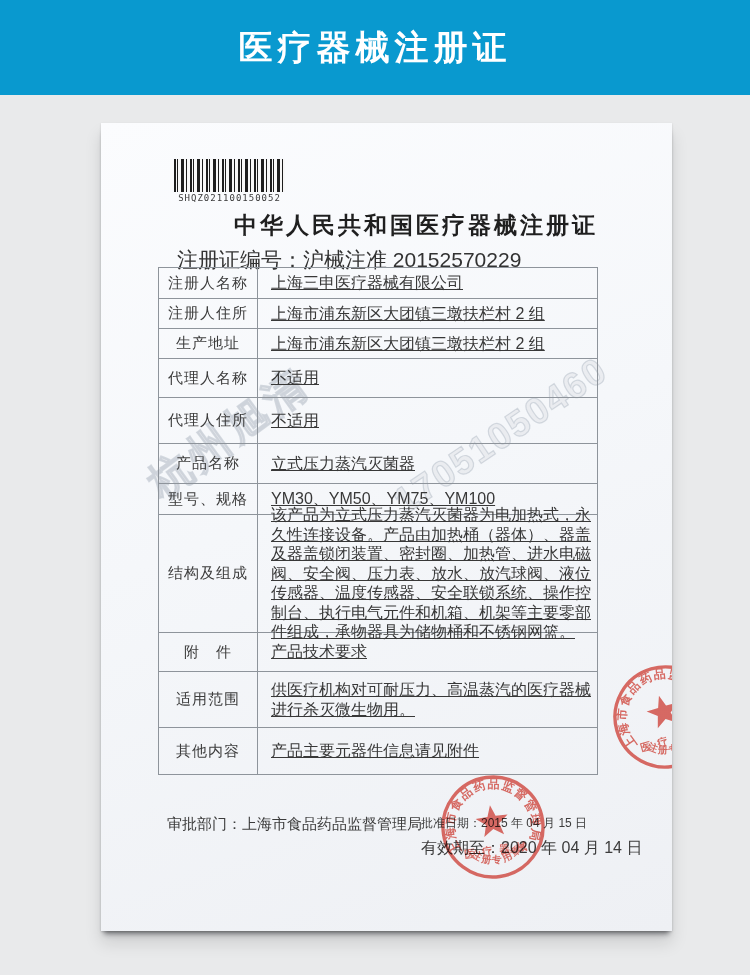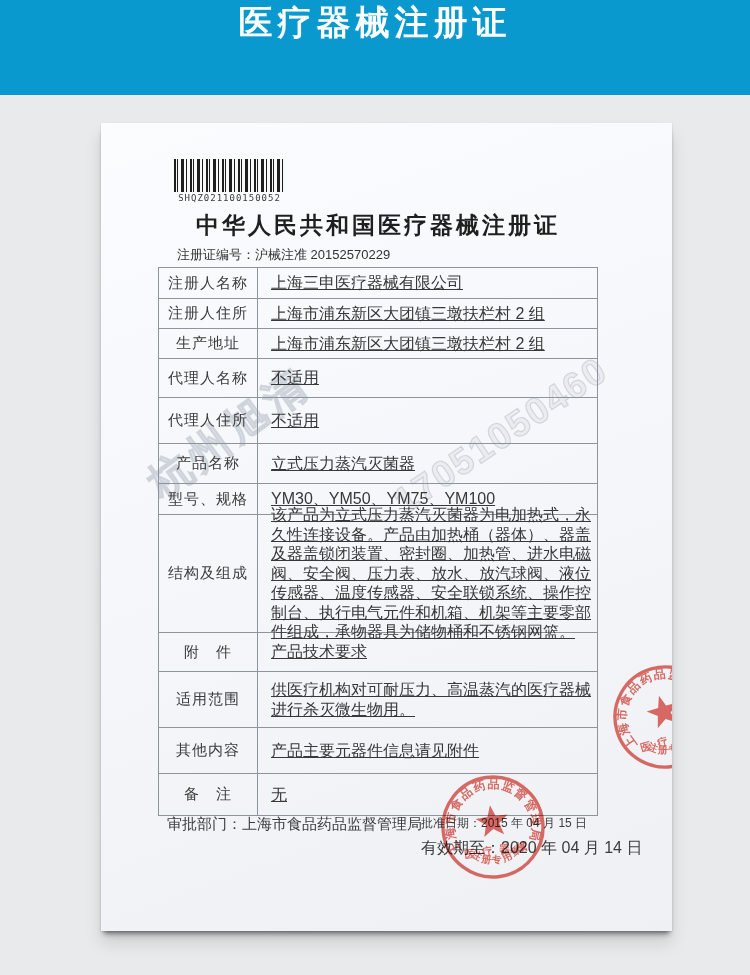--- a/index.html
+++ b/index.html
@@ -6,21 +6,21 @@
   html,body { width:750px; height:975px; }
   body {
     position:relative;
     background:#e9eaeb;
     font-family:"Liberation Sans","DejaVu Sans",sans-serif;
     overflow:hidden;
   }
   .header {
     position:absolute; left:0; top:0; width:750px; height:95px;
     background:#0999cf;
-    display:flex; justify-content:center;
+    display:flex; align-items:center; justify-content:center;
   }
   .header-title {
     color:#ffffff; font-size:34px; font-weight:bold; letter-spacing:5px;
   }
   .paper {
     position:absolute; left:101px; top:123px; width:571px; height:808px;
     background:linear-gradient(160deg,#fbfcfe 0%,#f5f7fa 45%,#eef0f4 100%);
     box-shadow:0 1px 2px rgba(0,0,0,.15), 0 6px 5px -3px rgba(40,42,48,.55), 0 12px 16px rgba(0,0,0,.12);
     overflow:hidden;
   }
@@ -32,27 +32,27 @@
       #1d1d1d 7px 10px,#f7f7f7 10px 12px,
       #1d1d1d 12px 13px,#f7f7f7 13px 16px);
   }
   .barcode-text {
     position:absolute; left:73px; top:70px; width:111px;
     font-family:"DejaVu Sans Mono","Liberation Mono",monospace;
     font-size:9px; color:#3a3a3a; text-align:center; letter-spacing:1px;
   }
   .cert-title {
     position:absolute; left:57px; top:87px; width:440px;
-    text-align:center;
+    text-align:right;
     font-family:"Liberation Serif","DejaVu Serif",serif;
     font-weight:bold; font-size:23px; color:#1f1f1f; letter-spacing:3px;
   }
   .reg-no {
     position:absolute; left:76px; top:123px;
-    font-size:13px; color:#323232;
+    font-size:21px; color:#323232;
   }
   .cert-table {
     position:absolute; left:57px; top:144px; width:440px;
     border:1px solid #8e949b;
   }
   .trow { display:flex; border-bottom:1px solid #8e949b; }
   .trow:last-child { border-bottom:none; }
   .tlabel {
     width:99px; flex:0 0 99px; border-right:1px solid #8e949b;
     display:flex; align-items:center; justify-content:center;
@@ -140,24 +140,20 @@
       <div class="tvalue">产品技术要求</div>
     </div>
     <div class="trow" style="height:56px">
       <div class="tlabel">适用范围</div>
       <div class="tvalue">供医疗机构对可耐压力、高温蒸汽的医疗器械进行杀灭微生物用。</div>
     </div>
     <div class="trow" style="height:46px">
       <div class="tlabel">其他内容</div>
       <div class="tvalue">产品主要元器件信息请见附件</div>
     </div>
-    <div class="trow" style="height:41px">
-      <div class="tlabel">备　注</div>
-      <div class="tvalue">无</div>
-    </div>
   </div>
 
   <div class="footer-dept">审批部门：上海市食品药品监督管理局</div>
   <div class="footer-date1">批准日期：2015 年 04 月 15 日</div>
   <div class="footer-date2">有效期至：2020 年 04 月 14 日</div>
 
   <svg class="stamp stamp1" viewBox="-56 -56 112 112" width="112" height="112">
     <defs>
       <path id="arcTop1" d="M -34,19 A 39,39 0 1 1 34,19"></path>
       <path id="arcBot1" d="M -28,23 A 36.2,36.2 0 0 0 28,23"></path>

